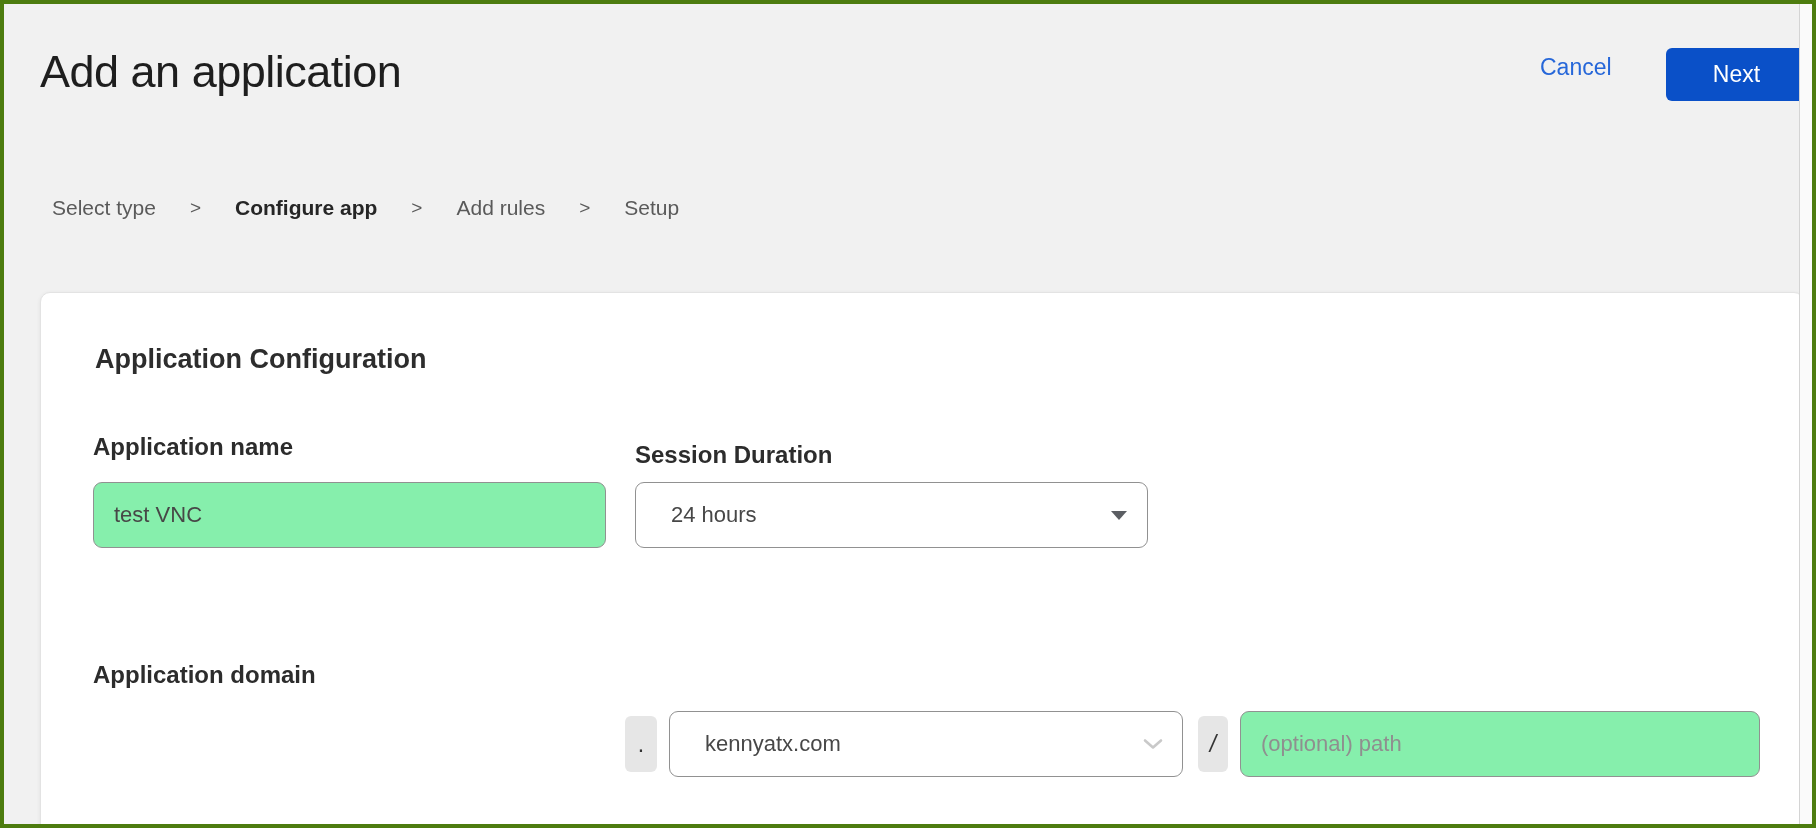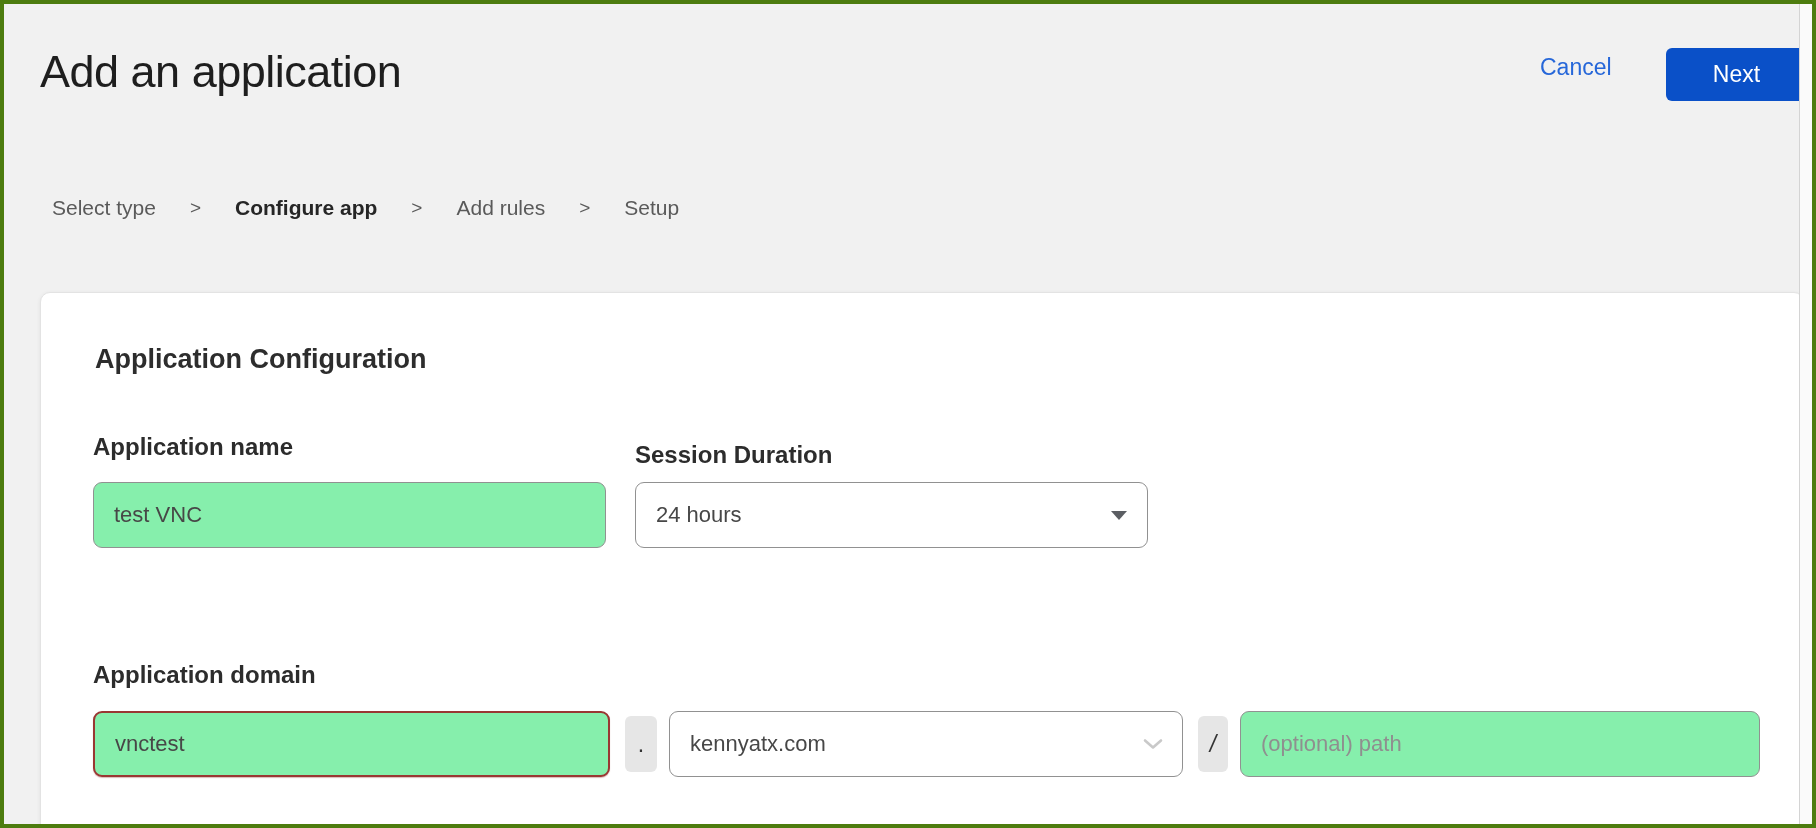--- a/index.html
+++ b/index.html
@@ -120,21 +120,21 @@
   .inp-path      { left: 1199px; top: 418px; width: 520px; }
 
   .select-box {
     position: absolute;
     height: 66px;
     border: 1px solid #919191;
     border-radius: 9px;
     background: #fff;
     display: flex;
     align-items: center;
-    padding: 0 20px;
+    padding: 0 35px;
     font-size: 22px;
     color: #474747;
     cursor: pointer;
   }
   .sel-session { left: 594px; top: 189px; width: 513px; }
   .sel-domain  { left: 628px; top: 418px; width: 514px; }
   .select-box .caret {
     position: absolute;
     right: 18px;
     top: 50%;
@@ -199,21 +199,20 @@
       <span>24 hours</span>
       <span class="caret">
         <svg width="20" height="12" viewBox="0 0 20 12">
             <polygon points="2,2 18,2 10,11" fill="#5b5e63"></polygon>
           </svg>
       </span>
     </div>
 
     <label class="field-label lbl-domain">Application domain</label>
 
-    <input class="text-input inp-subdomain" type="text" value="vnctest" style="">
 
     <div class="sep-chip chip-dot">.</div>
 
     <div class="select-box sel-domain">
       <span>kennyatx.com</span>
       <span class="caret">
         <svg width="22" height="13" viewBox="0 0 22 13">
             <polyline points="3,3 11,10 19,3" fill="none" stroke="#c9c9c9" stroke-width="2.6" stroke-linecap="round" stroke-linejoin="round"></polyline>
           </svg>
       </span>

